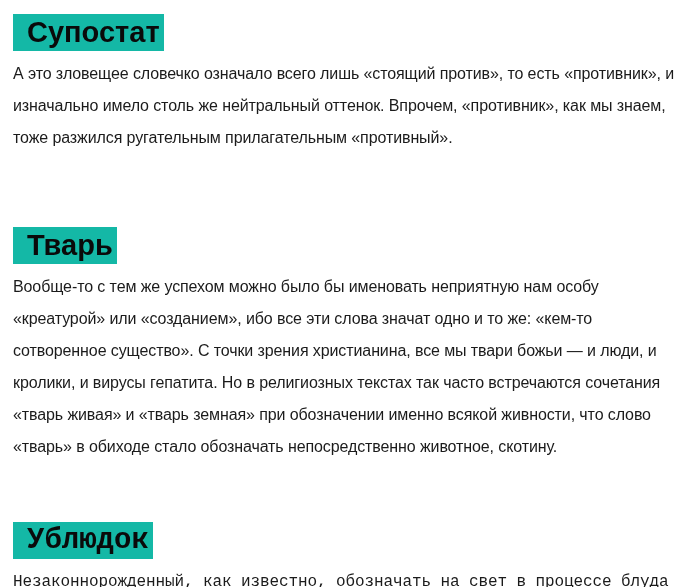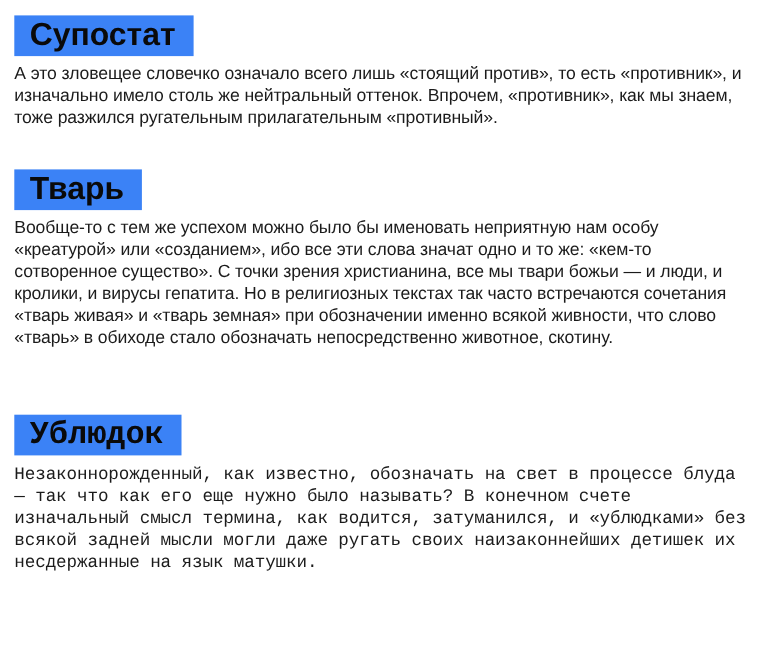--- a/index.html
+++ b/index.html
@@ -17,40 +17,40 @@
     position: relative;
     width: 692px;
     height: 587px;
     background: #ffffff;
   }
   .entry {
     margin-left: 13px;
     margin-right: 10px;
   }
   .entry-1 { padding-top: 14px; }
-  .entry-2 { margin-top: 36px; }
+  .entry-2 { margin-top: 73px; }
   .entry-3 { margin-top: 59px; font-family: Liberation Mono, monospace; }
   .heading-row {
     margin: 0;
     line-height: 0;
   }
   .hl {
     display: inline-block;
-    background: #3b82f6;
+    background: #14b8a6;
     color: #0a0a0a;
     font-weight: 700;
     font-size: 29px;
     line-height: 37px;
-    padding: 0 16px 0 14px;
+    padding: 0 4px 0 14px;
     letter-spacing: 0;
   }
   .body-text {
     margin: 7px 0 0 0;
     font-size: 16px;
-    line-height: 20px;
+    line-height: 32px;
     color: #1b1b1b;
     letter-spacing: -0.1px;
     text-align: left;
   }
 </style>
 </head>
 <body>
 
 <div class="page">
 

